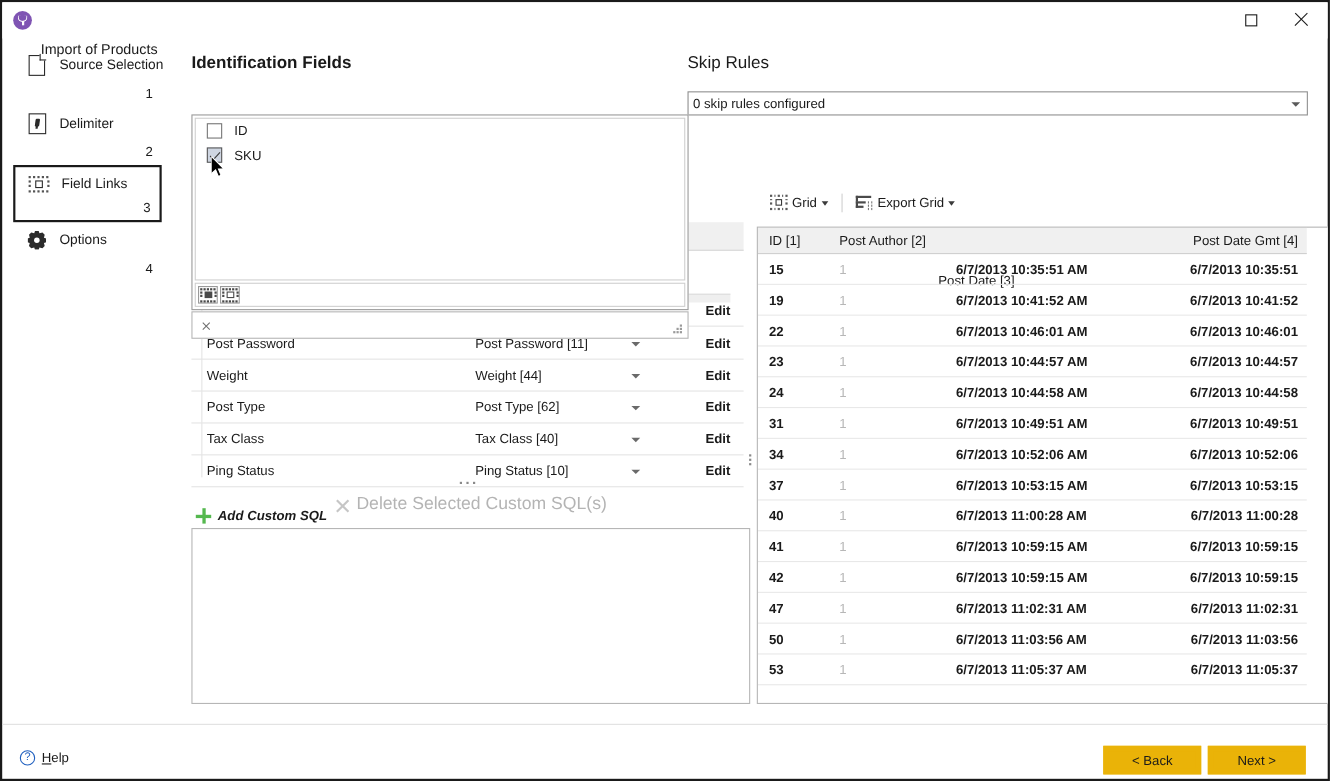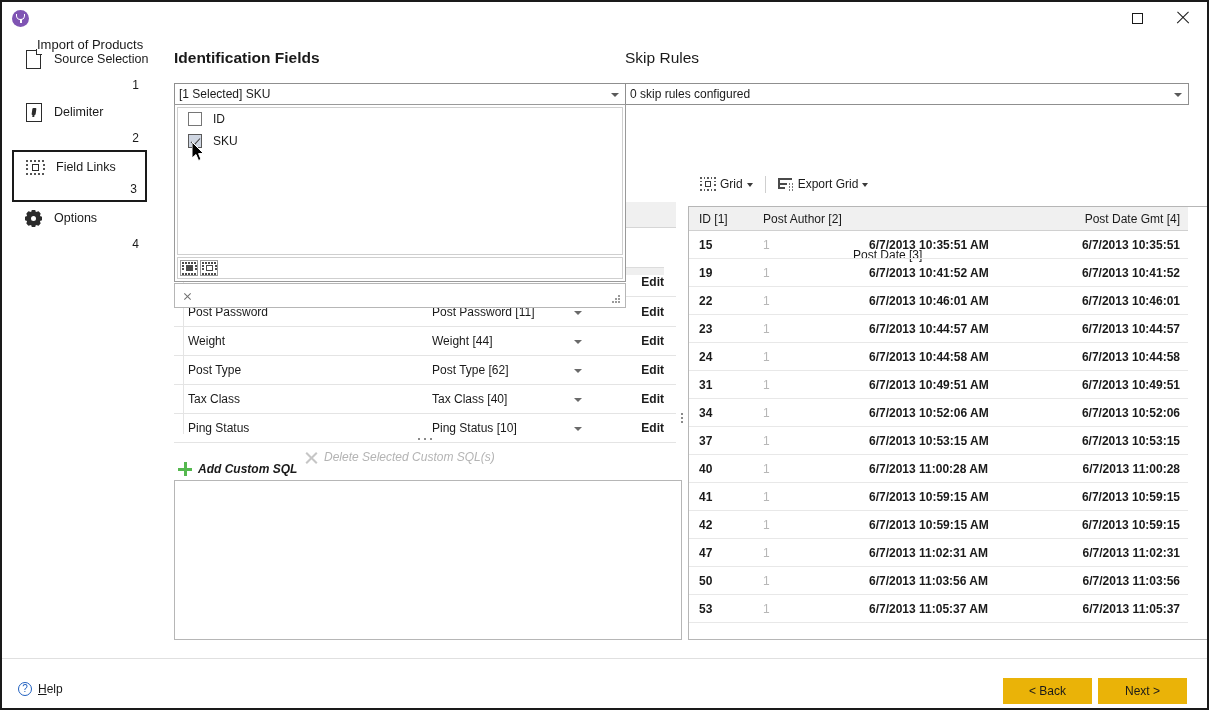--- a/index.html
+++ b/index.html
@@ -528,24 +528,23 @@
   .xmark-icon::before, .xmark-icon::after {
     content: "";
     position: absolute;
     left: -1px; top: 6px;
     width: 15px; height: 2px;
     background: #c6c6c6;
   }
   .xmark-icon::before { transform: rotate(45deg); }
   .xmark-icon::after  { transform: rotate(-45deg); }
   .sql-del-label {
-    font-size: 12px;
+    font-size: 16px;
     color: #b4b4b4;
     white-space: nowrap;
-    font-style: italic;
   }
   .sql-box {
     position: absolute;
     left: 172px; top: 478px;
     width: 508px;
     height: 160px;
     background: #ffffff;
     border: 1px solid #b6b6b6;
     box-sizing: border-box;
   }
@@ -847,24 +846,20 @@
   </div>
 
   <div class="v-splitter">
     <div class="vcol">
         <i></i>
         <i></i>
         <i></i>
       </div>
   </div>
 
-  <div class="combo" id="combo-ident">
-    <div class="combo-text">[1 Selected] SKU</div>
-    <div class="combo-arrow"></div>
-  </div>
 
   <div class="combo" id="combo-skip">
     <div class="combo-text">0 skip rules configured</div>
     <div class="combo-arrow"></div>
   </div>
 
   <div class="float-strip">
     <div class="float-x"></div>
     <div class="float-grip">
       <i style="left:6px;top:0;"></i>

